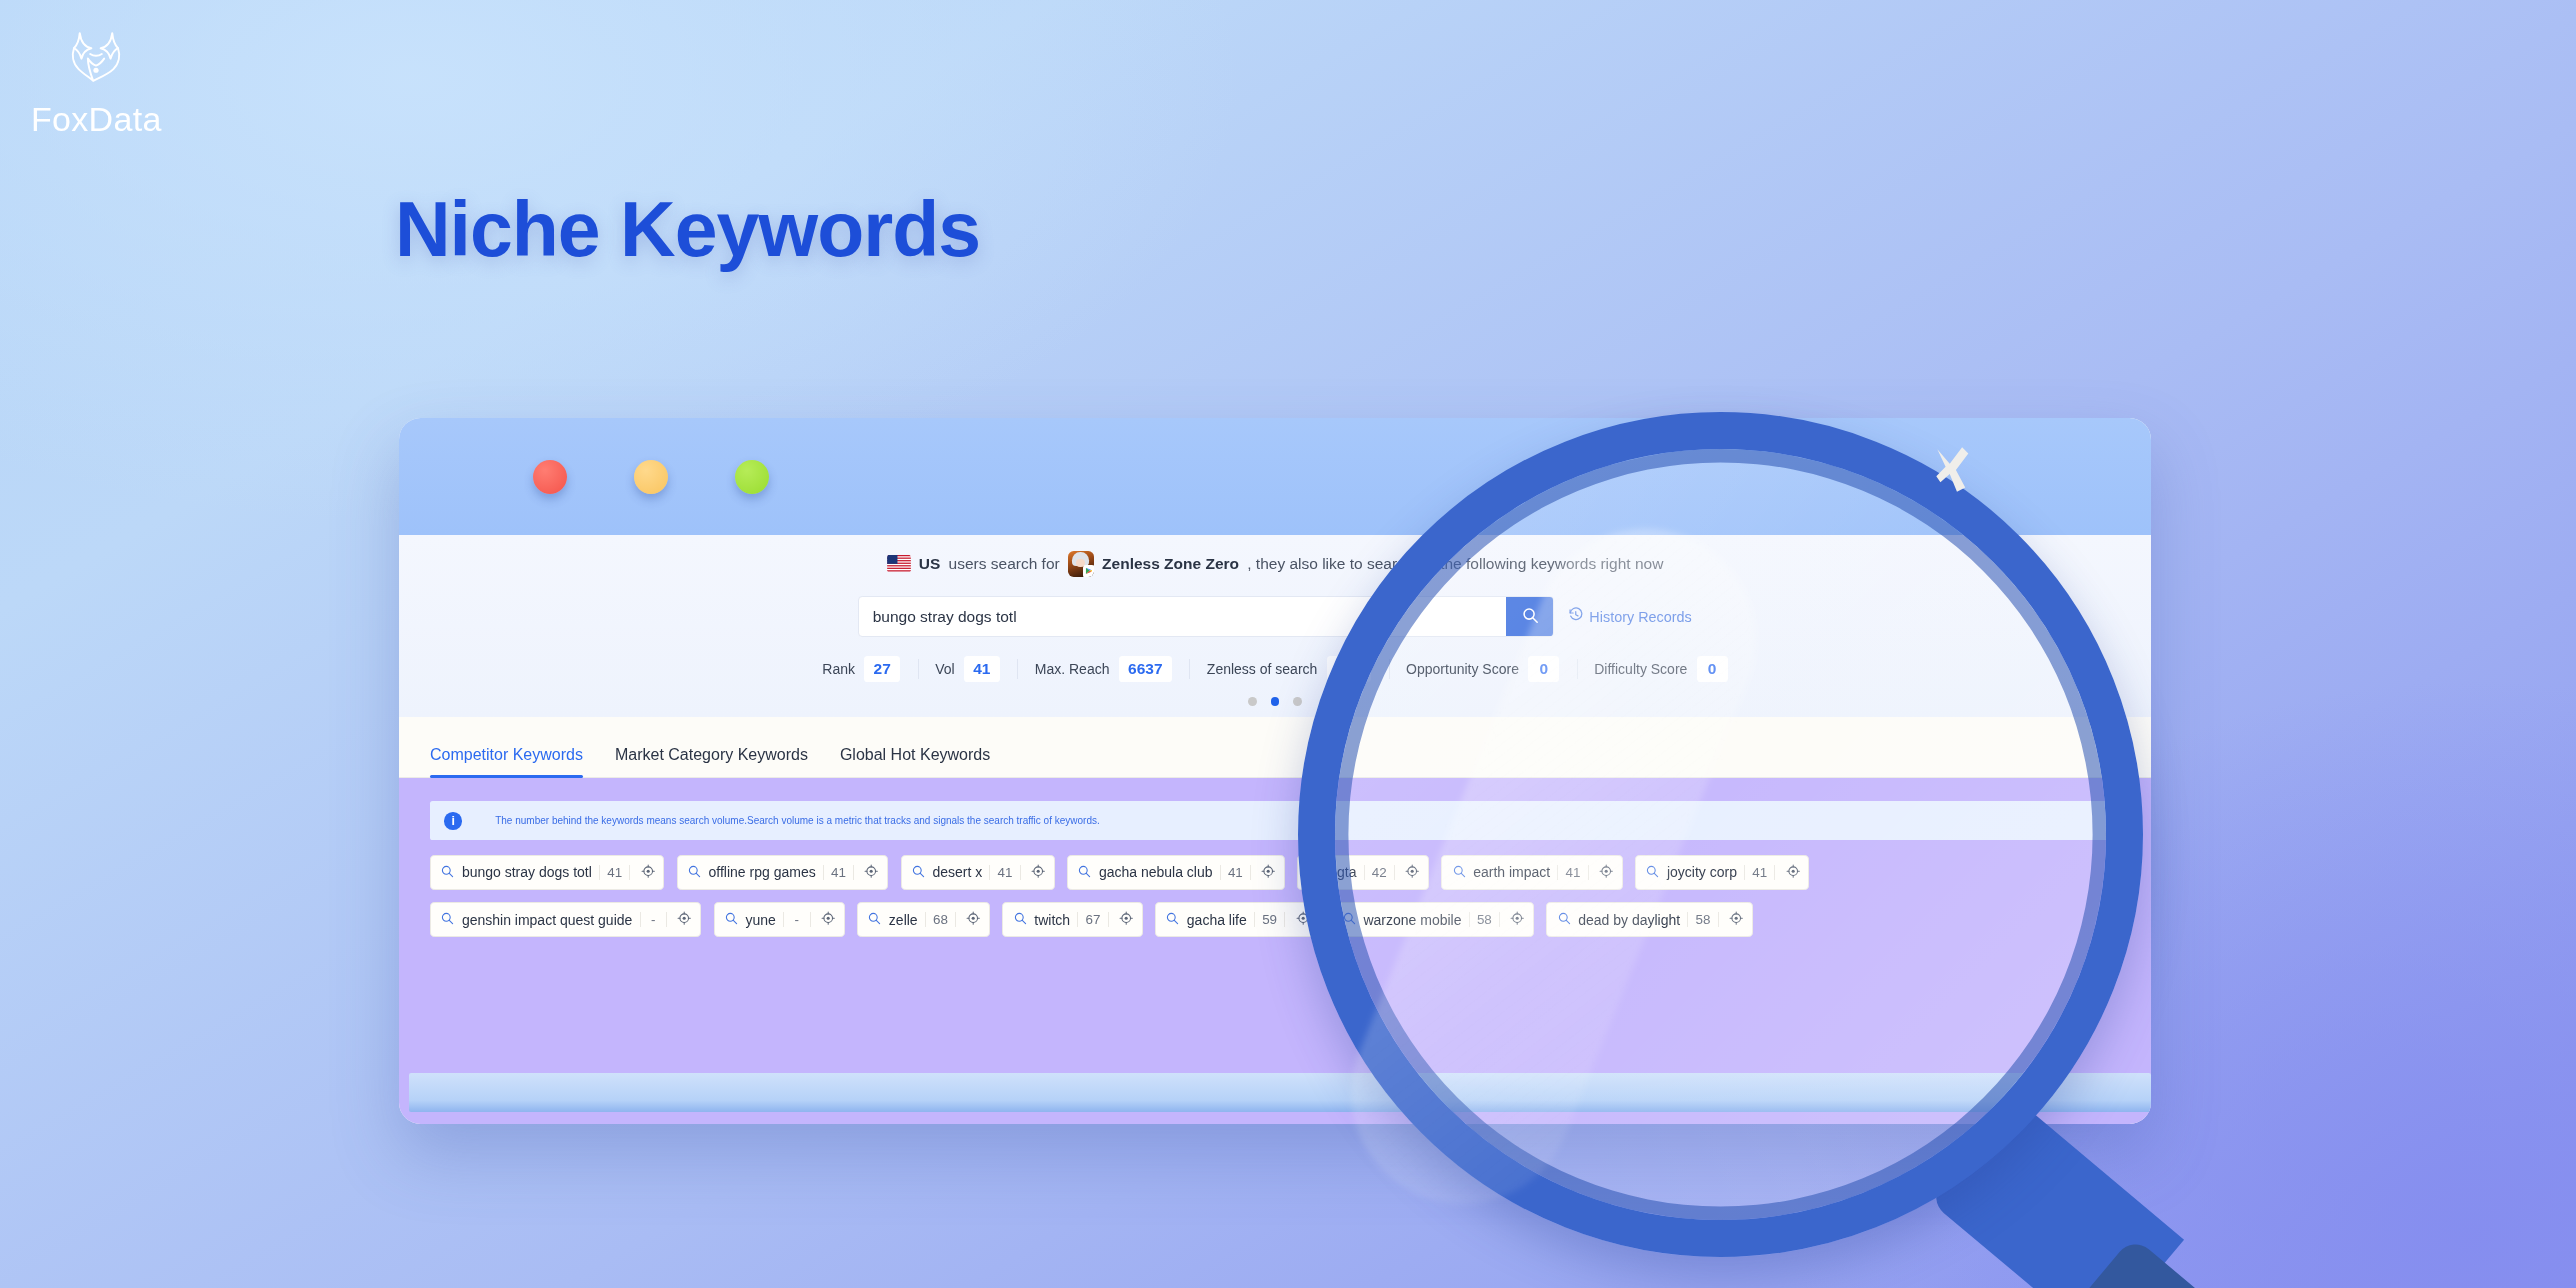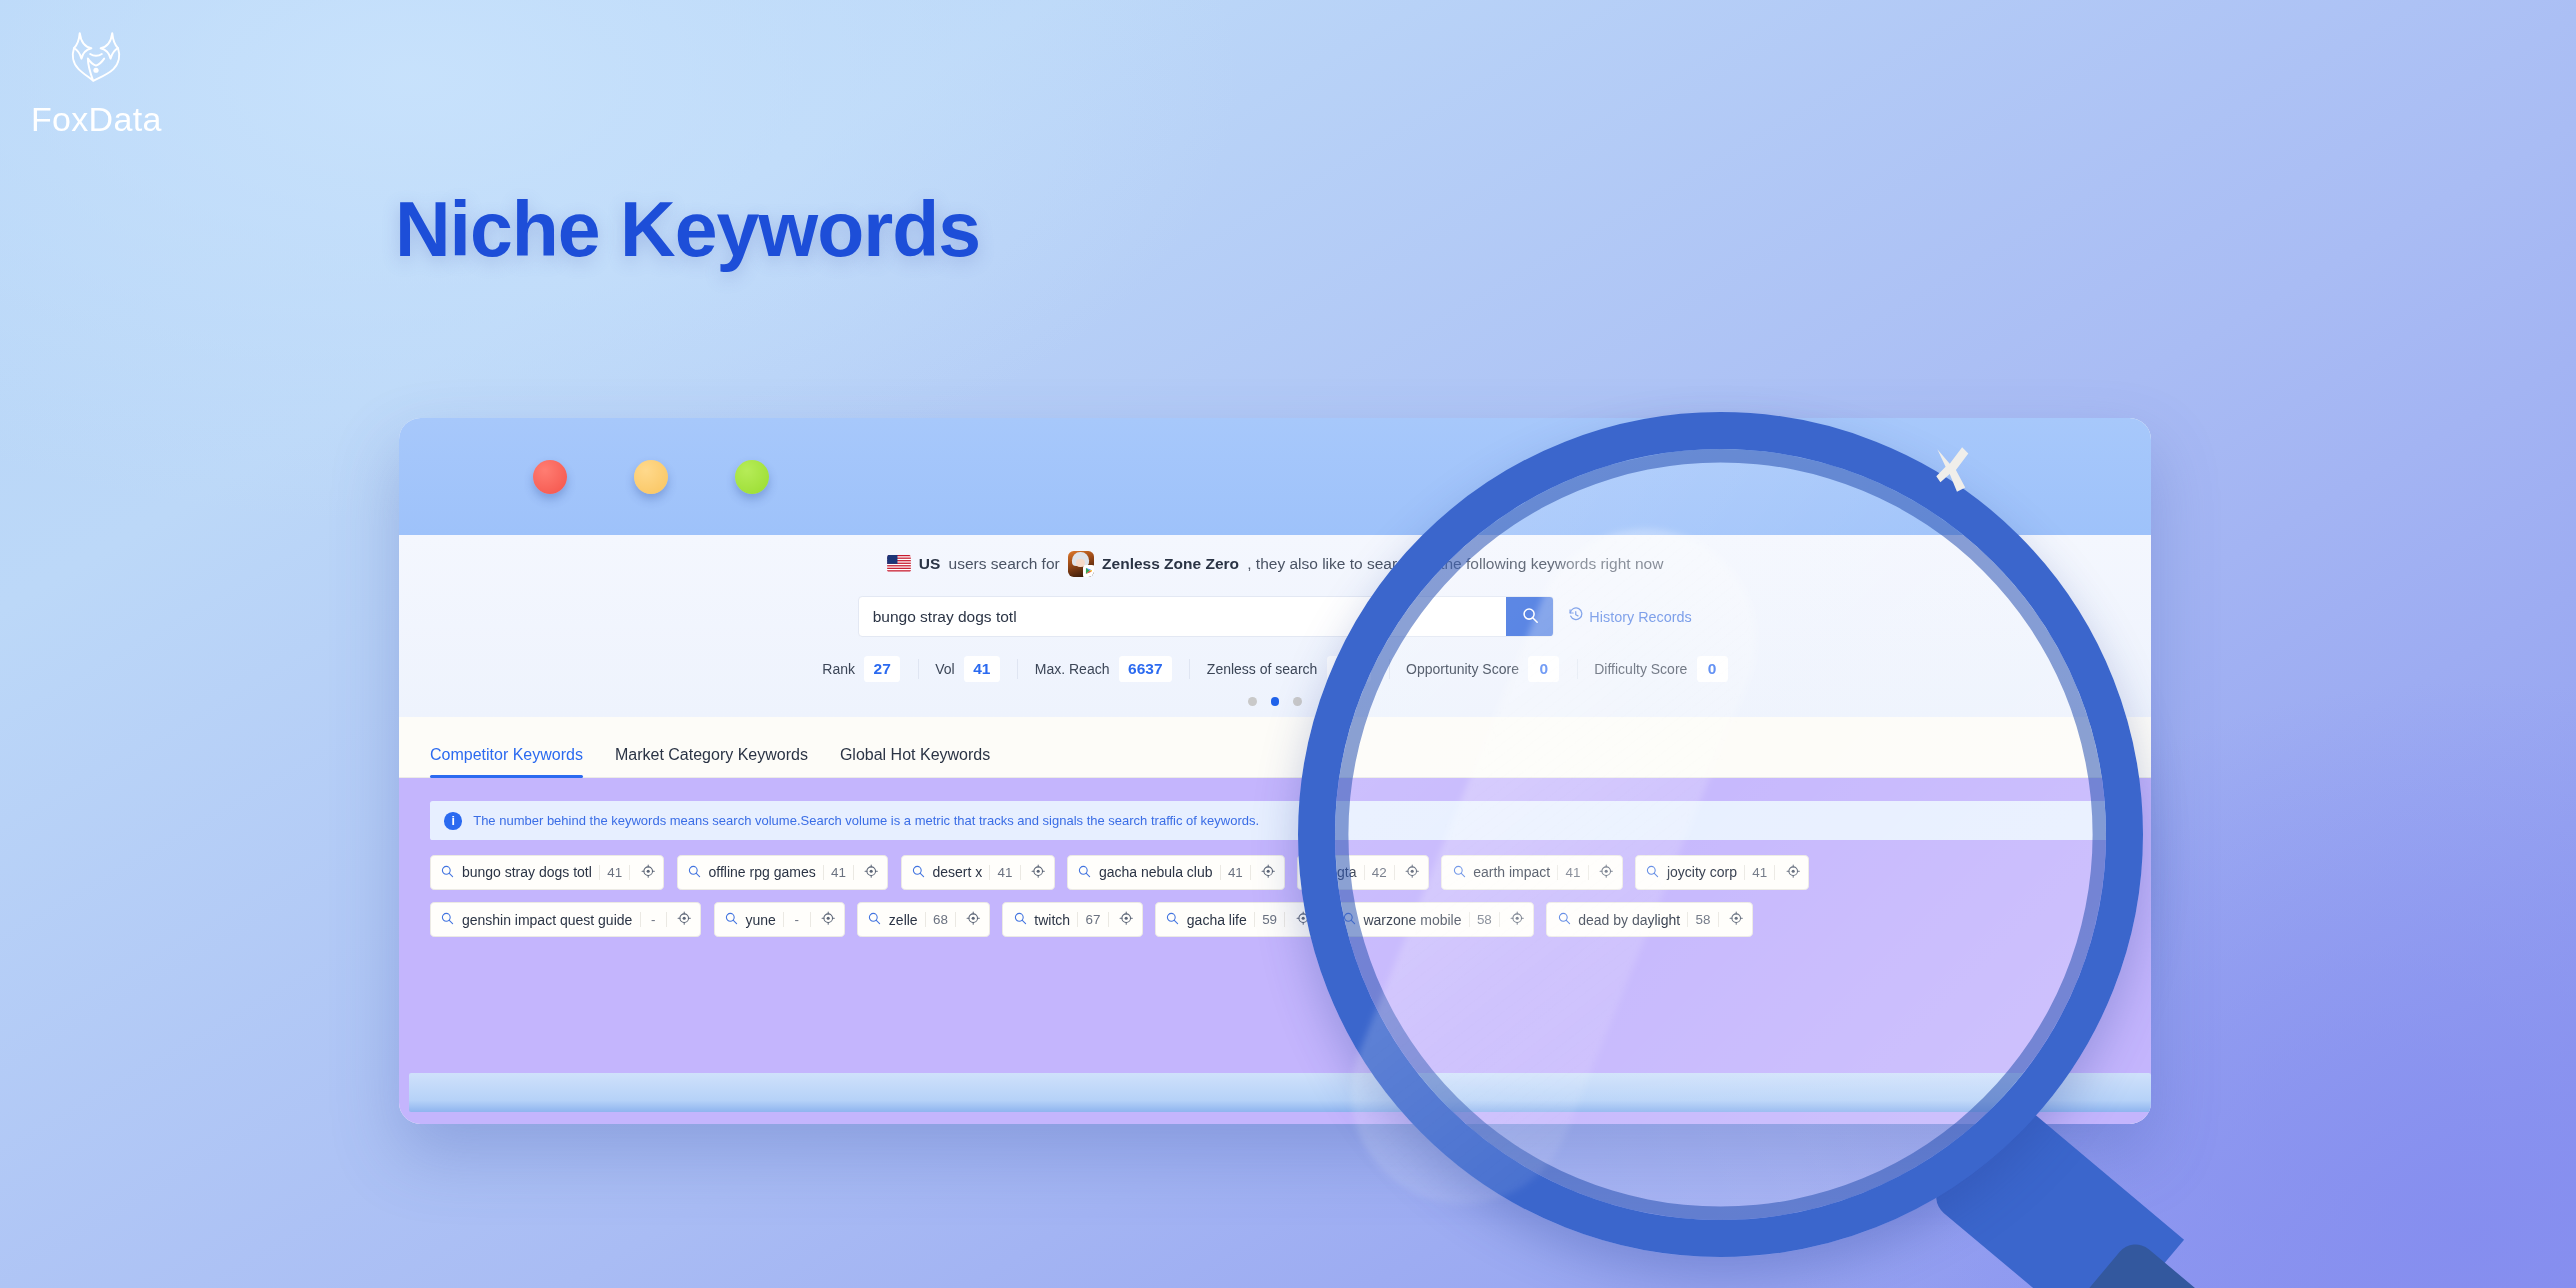--- a/index.html
+++ b/index.html
@@ -147,21 +147,21 @@
     content: ""; position: absolute; left: 0; right: 0; bottom: -1px;
     height: 3.1px; background: #2b6af0; border-radius: 1.5px;
   }
 
   
   .banner {
     margin: 23px 31px 0 31px; height: 39px;
     background: #e7efff; border-radius: 2.6px;
     display: flex; align-items: center; gap: 11.3px; padding: 0 14.4px;
   }
-  .banner-text { font-size: 13px; color: #3a6de6; white-space: nowrap; overflow: hidden; }
+  .banner-text { font-size: 10px; color: #3a6de6; white-space: nowrap; overflow: hidden; margin-left: 22px; }
   .info-icon {
     width: 17.5px; height: 17.5px; border-radius: 50%; background: #2b6af0;
     color: #fff; font-size: 12.4px; font-weight: 700; flex: none;
     display: flex; align-items: center; justify-content: center;
   }
 
   
   .section-title {
     margin: 25px 0 0 31px; font-size: 16px; font-weight: 700; color: #2b3445;
   }

